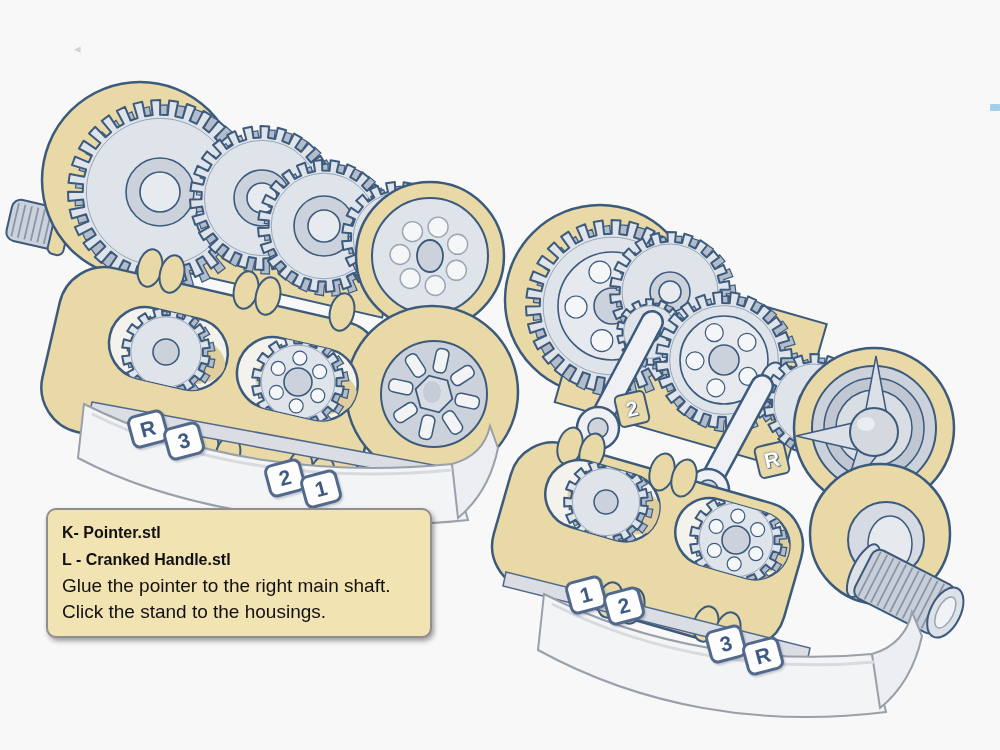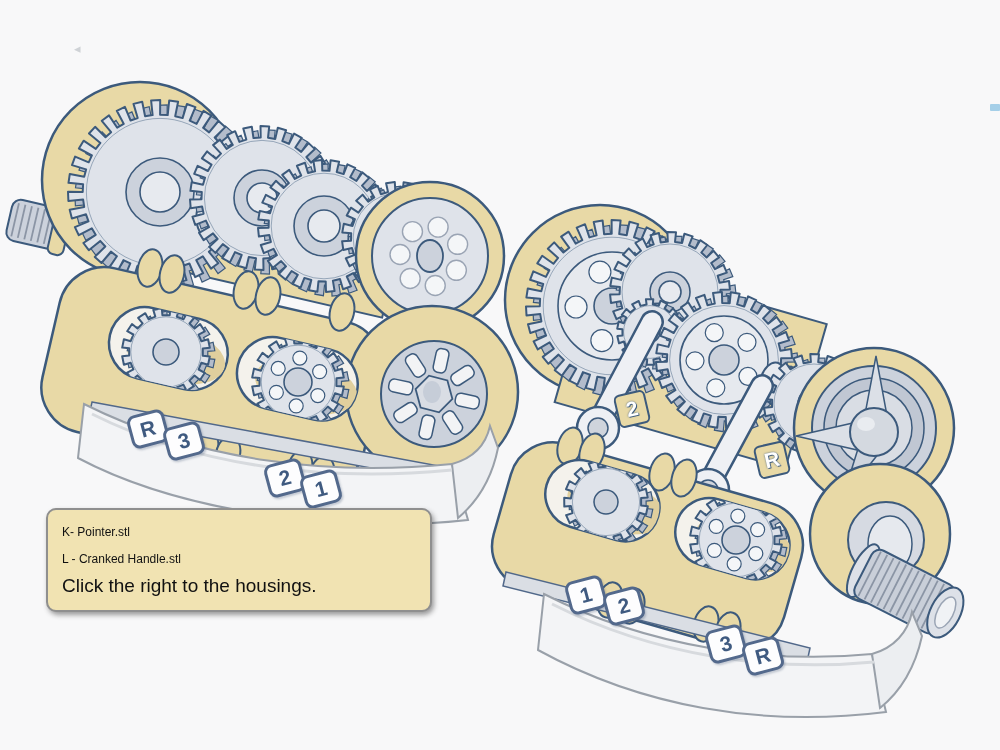--- a/index.html
+++ b/index.html
@@ -44,21 +44,21 @@
     left:46px;top:508px;
     width:354px;
     padding:9px 14px 11px 14px;
     background:var(--note-bg,#f1e3b2);
     border:2px solid var(--note-border,#8f8f8f);
     border-radius:10px;
     box-shadow:2px 3px 5px rgba(40,40,40,.45);
     color:var(--note-text,#111);
     font-size:19px;line-height:26px;
   }
-  .note-box .hd{font-weight:normal;font-size:12px;line-height:27px;}
+  .note-box .hd{font-weight:bold;font-size:16px;line-height:27px;}
   .artifact-blue{
     position:absolute;left:990px;top:104px;width:10px;height:7px;
     background:var(--artifact-blue,#90c4e4);opacity:.8;border-radius:1px;
   }
   .cursor-mark{position:absolute;left:74px;top:41px;color:#cfd2d6;font-size:13px;}
 </style>
 <style>.fill-tan{fill:#e8d9a6}.fill-mid{fill:#ccd2dc}.fill-light{fill:#e7eaef}.fill-gear{fill:#dfe3ea}.fill-window{fill:#f4f2ec}.fill-pocket{fill:#e0cf9d}.fill-rail{fill:#dadee4}.fill-stand{fill:#f3f4f6}.stroke-line{stroke:#3c5a7c}.stroke-standedge{stroke:#99a0a9}</style></head>
 <body>
 
 <div class="stage">
@@ -388,19 +388,20 @@
 <div class="plate" style="left:756px;top:443px">R</div>
 
 <div class="plaque" style="left:567px;top:578px">1</div>
 <div class="plaque" style="left:605px;top:589px">2</div>
 <div class="plaque" style="left:707px;top:627px">3</div>
 <div class="plaque" style="left:744px;top:639px">R</div>
 
 <div class="note-box">
   <div class="hd">K- Pointer.stl</div>
   <div class="hd">L - Cranked Handle.stl</div>
-  <div>Click the right to the housings.</div>
+  <div>Glue the pointer to the right main shaft.</div>
+  <div>Click the stand to the housings.</div>
 </div>
 
 <div class="cursor-mark">◂</div>
 <div class="artifact-blue"></div>
 
 </div>
 
 </body></html>

